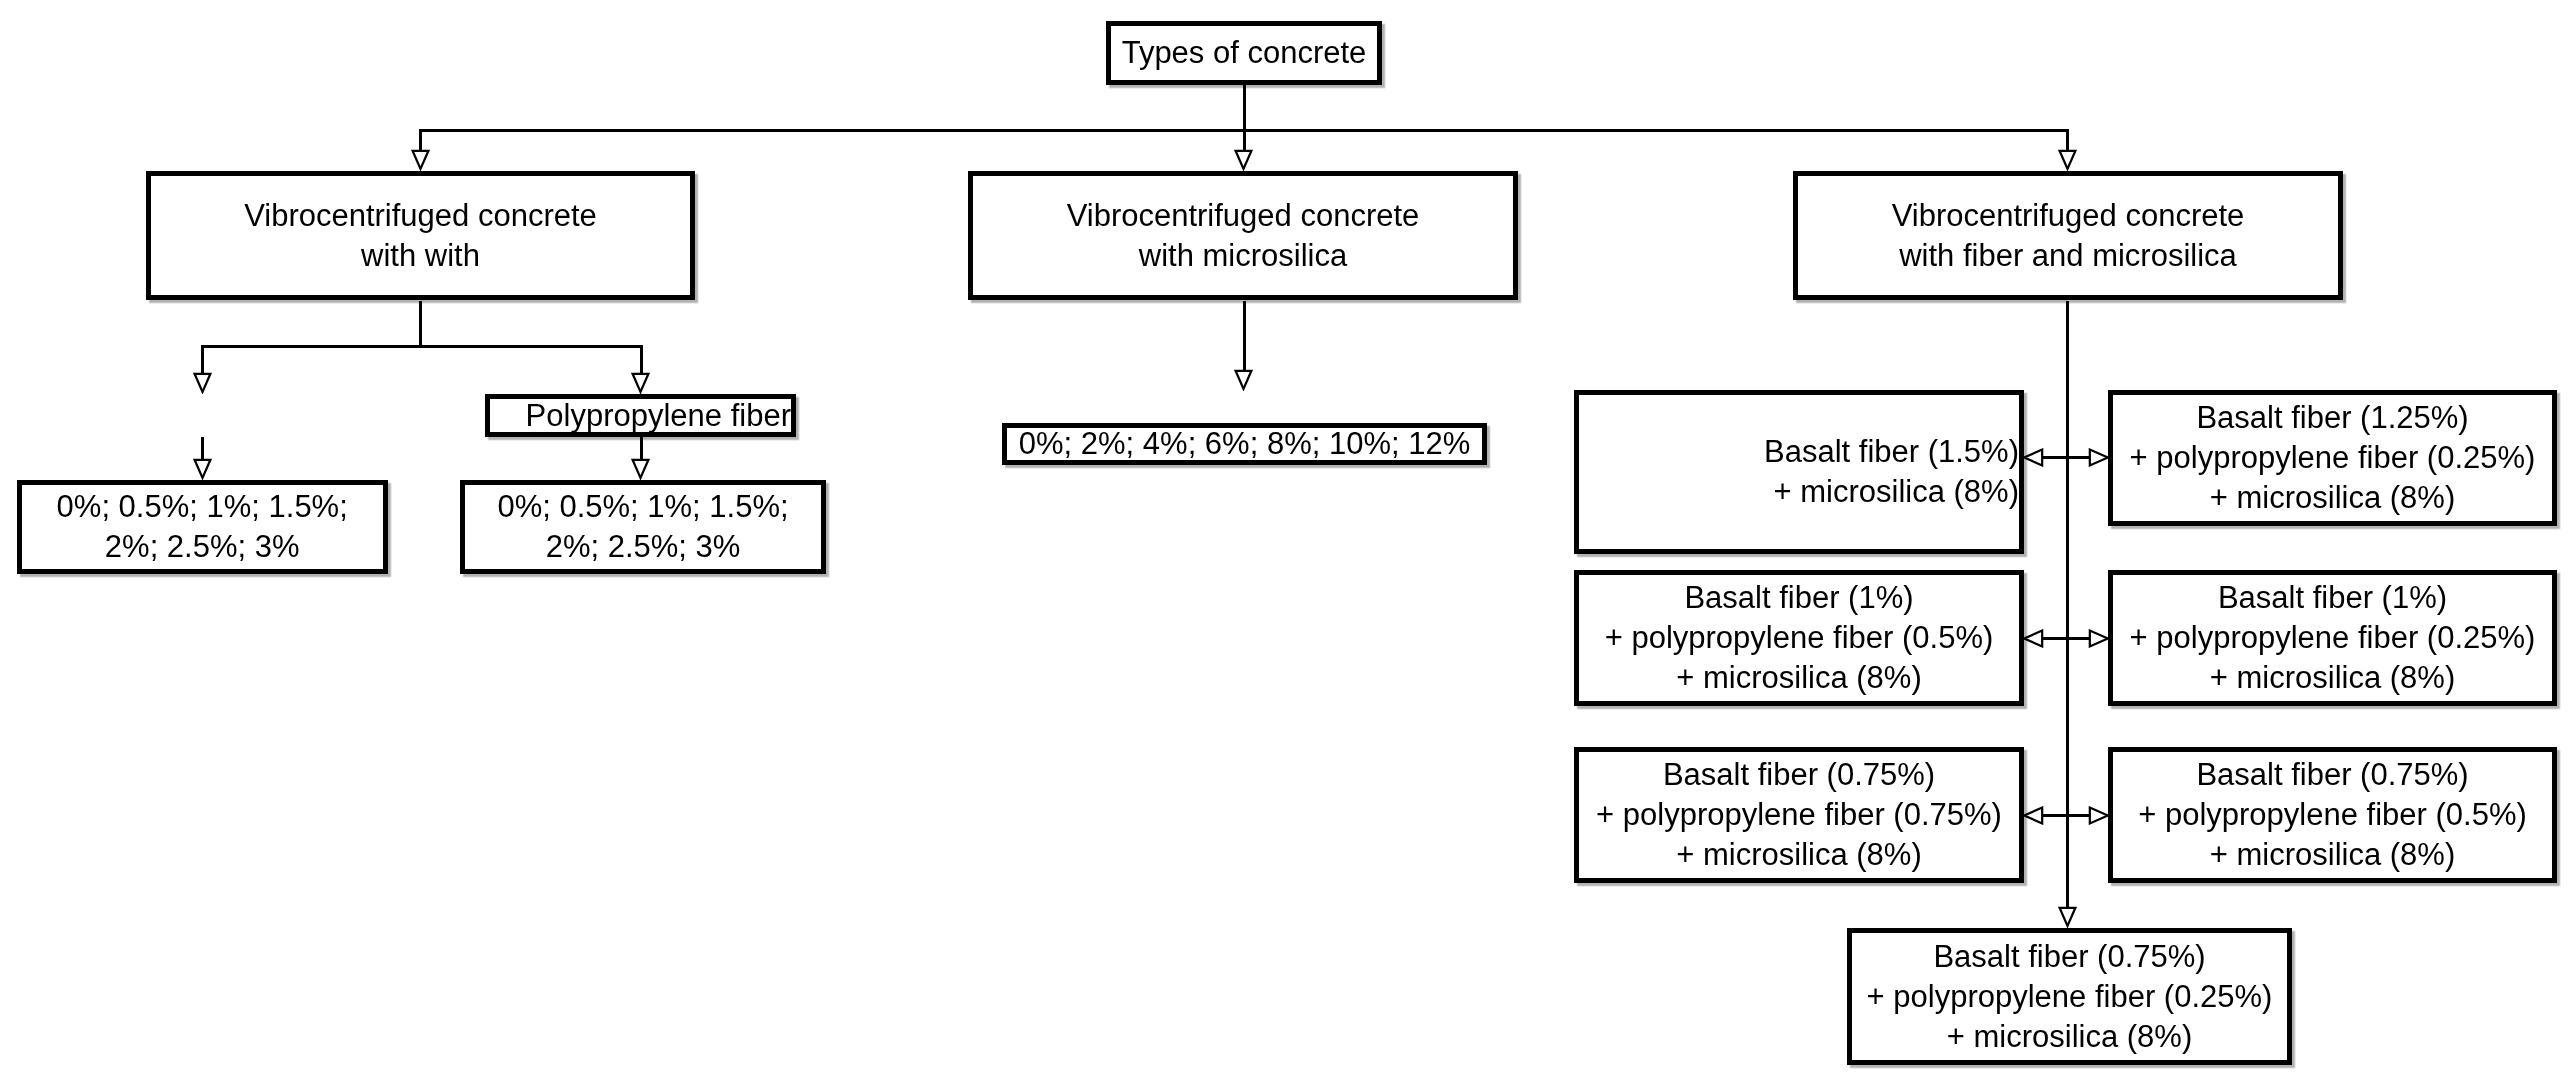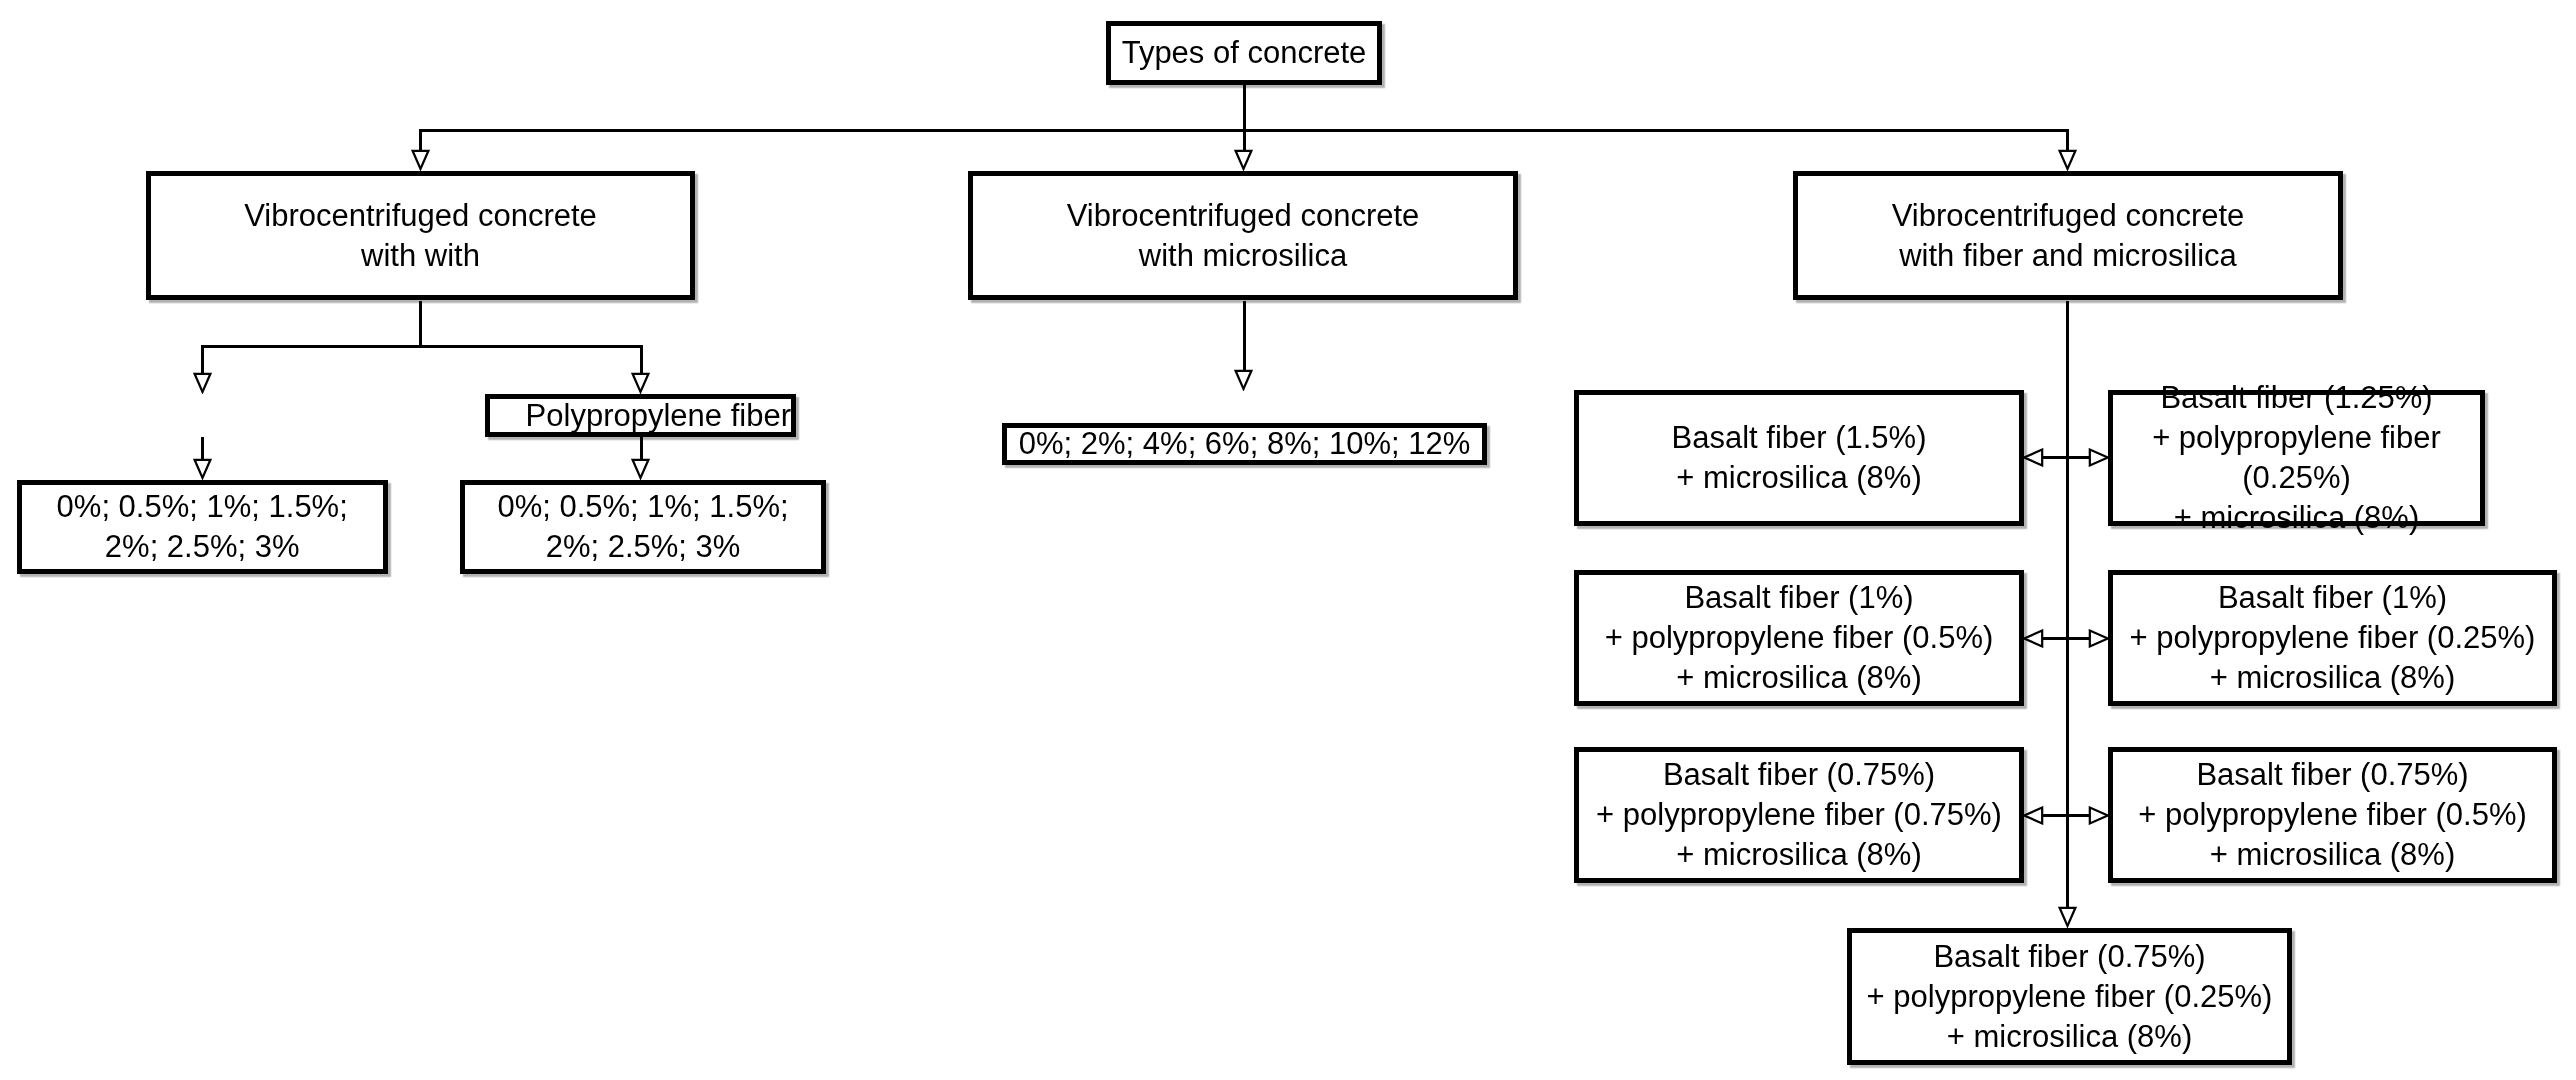--- a/index.html
+++ b/index.html
@@ -66,26 +66,26 @@
 
   <div class="box" style="left:460px;top:480px;width:366px;height:94px;">
     <div>0%; 0.5%; 1%; 1.5%;</div>
     <div>2%; 2.5%; 3%</div>
   </div>
 
   <div class="box" style="left:1002px;top:391px;width:485px;height:42px;margin-top:32px;">
     <div>0%; 2%; 4%; 6%; 8%; 10%; 12%</div>
   </div>
 
-  <div class="box" style="left:1574px;top:390px;width:450px;height:136px;">
+  <div class="box" style="left:1574px;top:390px;width:450px;height:164px;align-items:flex-end;">
     <div>Basalt fiber (1.5%)</div>
     <div>+ microsilica (8%)</div>
   </div>
 
-  <div class="box" style="left:2108px;top:390px;width:377px;height:136px;">
+  <div class="box" style="left:2108px;top:390px;width:449px;height:136px;">
     <div>Basalt fiber (1.25%)</div>
     <div>+ polypropylene fiber (0.25%)</div>
     <div>+ microsilica (8%)</div>
   </div>
 
   <div class="box" style="left:1574px;top:570px;width:450px;height:136px;">
     <div>Basalt fiber (1%)</div>
     <div>+ polypropylene fiber (0.5%)</div>
     <div>+ microsilica (8%)</div>
   </div>

